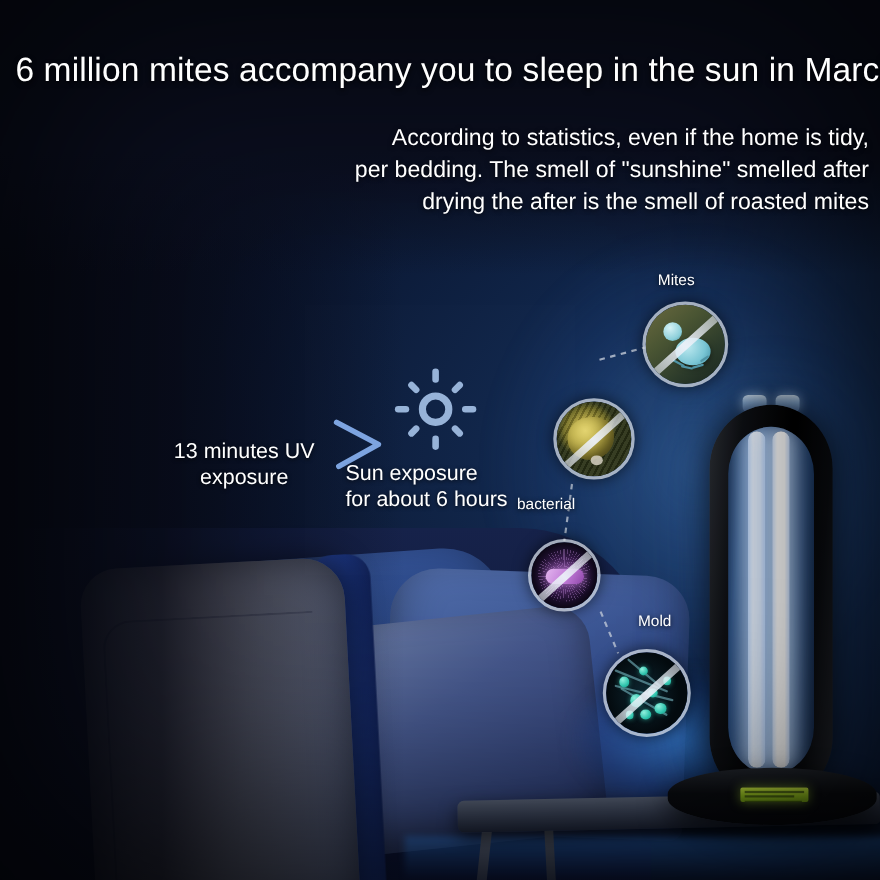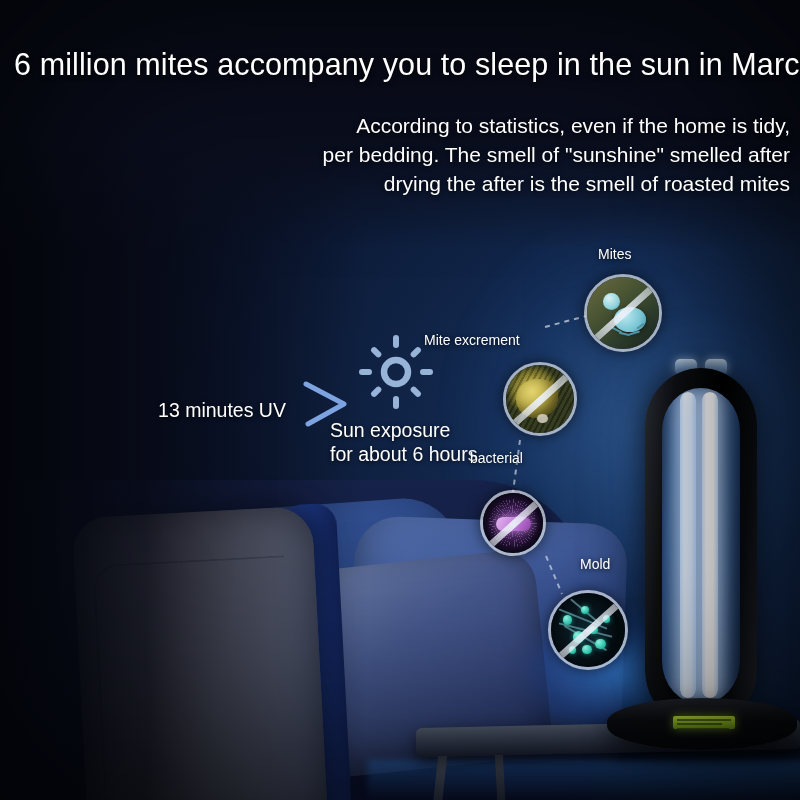--- a/index.html
+++ b/index.html
@@ -112,21 +112,21 @@
 
   .uvc{position:absolute;left:192px;top:344px;
     font-size:44px;font-weight:400;letter-spacing:1px;
     color:#9db6d8;text-shadow:0 0 14px rgba(120,165,230,.55);}
   .uvc-sub{position:absolute;left:132px;top:398px;width:180px;text-align:center;
     color:#fff;font-size:19.5px;line-height:1.25;text-shadow:0 1px 4px rgba(0,0,0,.8);}
 
   .gt{position:absolute;left:300px;top:376px;width:52px;height:54px;}
   .gt svg{display:block;overflow:visible;}
 
-  .sun-sub{position:absolute;left:330px;top:418px;width:200px;
+  .sun-sub{position:absolute;left:314px;top:418px;width:200px;
     color:#fff;font-size:19.5px;line-height:1.25;text-shadow:0 1px 4px rgba(0,0,0,.8);}
   .sun-sub div{white-space:nowrap;}
 
   
   .clabel{position:absolute;color:#fff;font-size:14px;
     text-shadow:0 1px 5px rgba(0,0,0,.85);white-space:nowrap;}
   .lbl-mites{left:598px;top:246px;}
   .lbl-excrement{left:424px;top:332px;}
   .lbl-bacterial{left:470px;top:450px;}
   .lbl-mold{left:562px;top:556px;margin-left:18px;}
@@ -235,20 +235,21 @@
   <div class="headline">6 million mites accompany you to sleep in the sun in March</div>
 
   <div class="subhead">
     <div>According to statistics, even if the home is tidy,</div>
     <div>per bedding. The smell of "sunshine" smelled after</div>
     <div>drying the after is the smell of roasted mites</div>
   </div>
 
   <div class="uvc-sub">
     <div>13 minutes UV</div>
+    <div>exposure</div>
   </div>
 
   <div class="gt">
     <svg width="52" height="54" viewBox="0 0 52 54">
       <polyline points="6,8 44,28 8,48" fill="none" stroke="#7da4e0" stroke-width="5" stroke-linecap="round" stroke-linejoin="round"></polyline>
     </svg>
   </div>
 
   <div class="sunicon">
     <svg width="76" height="76" viewBox="0 0 76 76">
@@ -265,21 +266,20 @@
       </g>
     </svg>
   </div>
 
   <div class="sun-sub">
     <div>Sun exposure</div>
     <div>for about 6 hours</div>
   </div>
 
   <div class="clabel lbl-mites">Mites</div>
-  <div class="clabel lbl-excrement">Mite excrement</div>
   <div class="clabel lbl-bacterial">bacterial</div>
   <div class="clabel lbl-mold">Mold</div>
 
   <div class="micro m-mites">
     <div class="fill"></div>
     <div class="egg"></div>
     <div class="body"></div>
     <div class="leg" style="left:34%;top:72%;width:16%;transform:rotate(28deg)"></div>
     <div class="leg" style="left:44%;top:78%;width:15%;transform:rotate(12deg)"></div>
     <div class="leg" style="left:58%;top:76%;width:15%;transform:rotate(-16deg)"></div>

